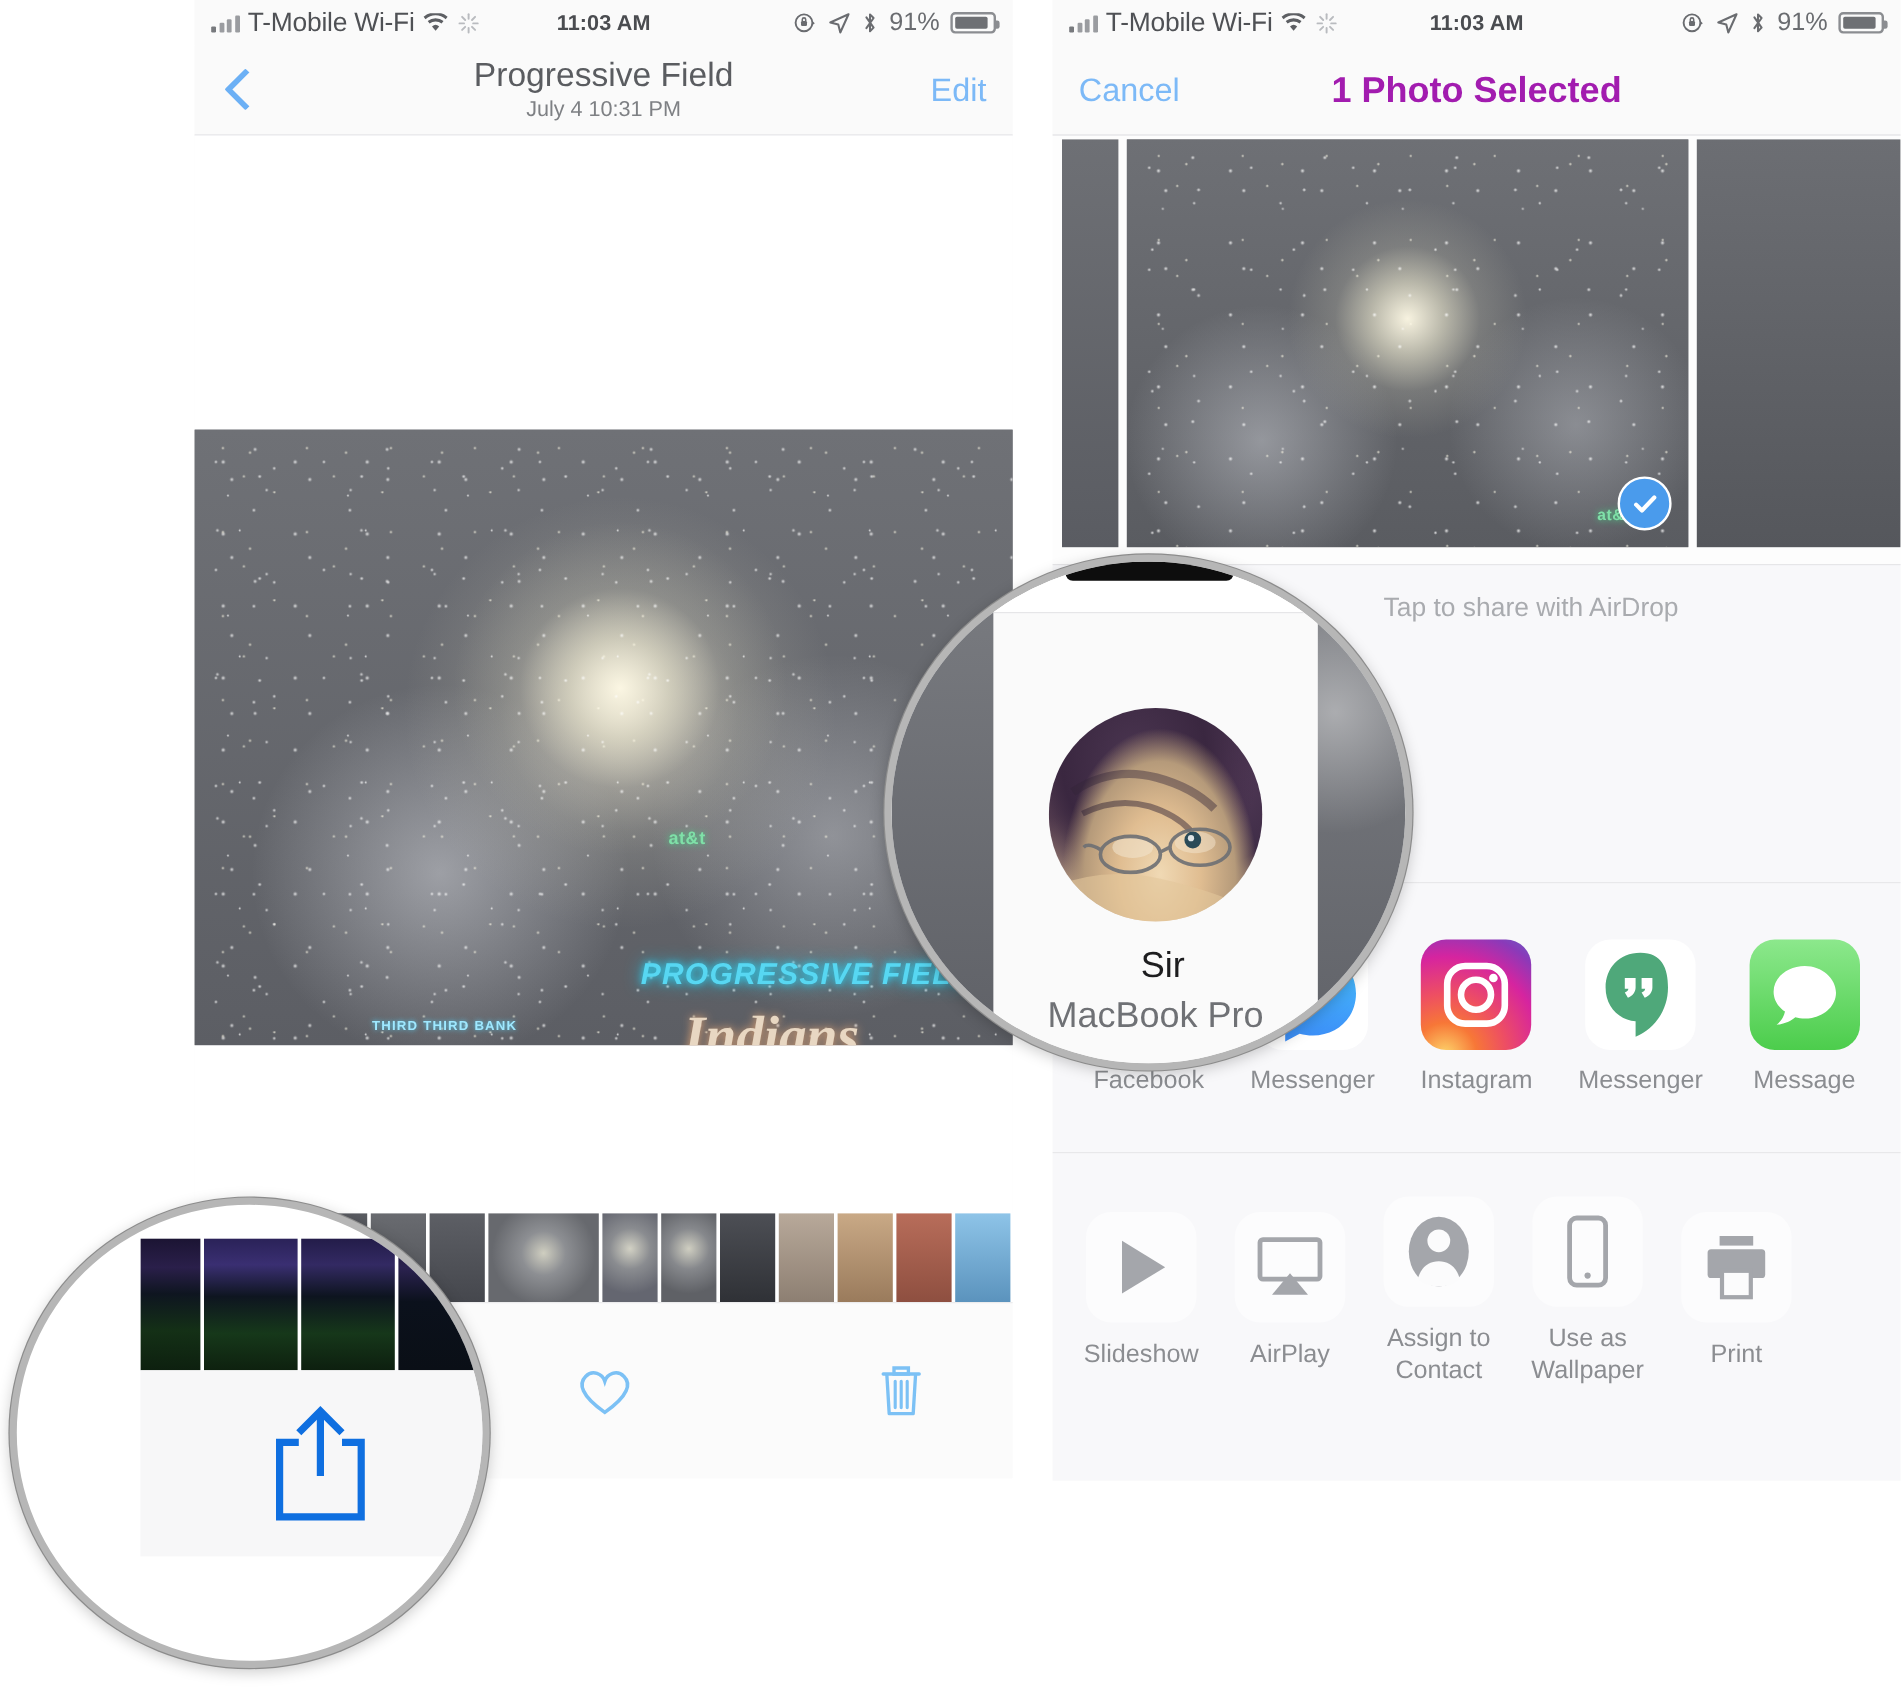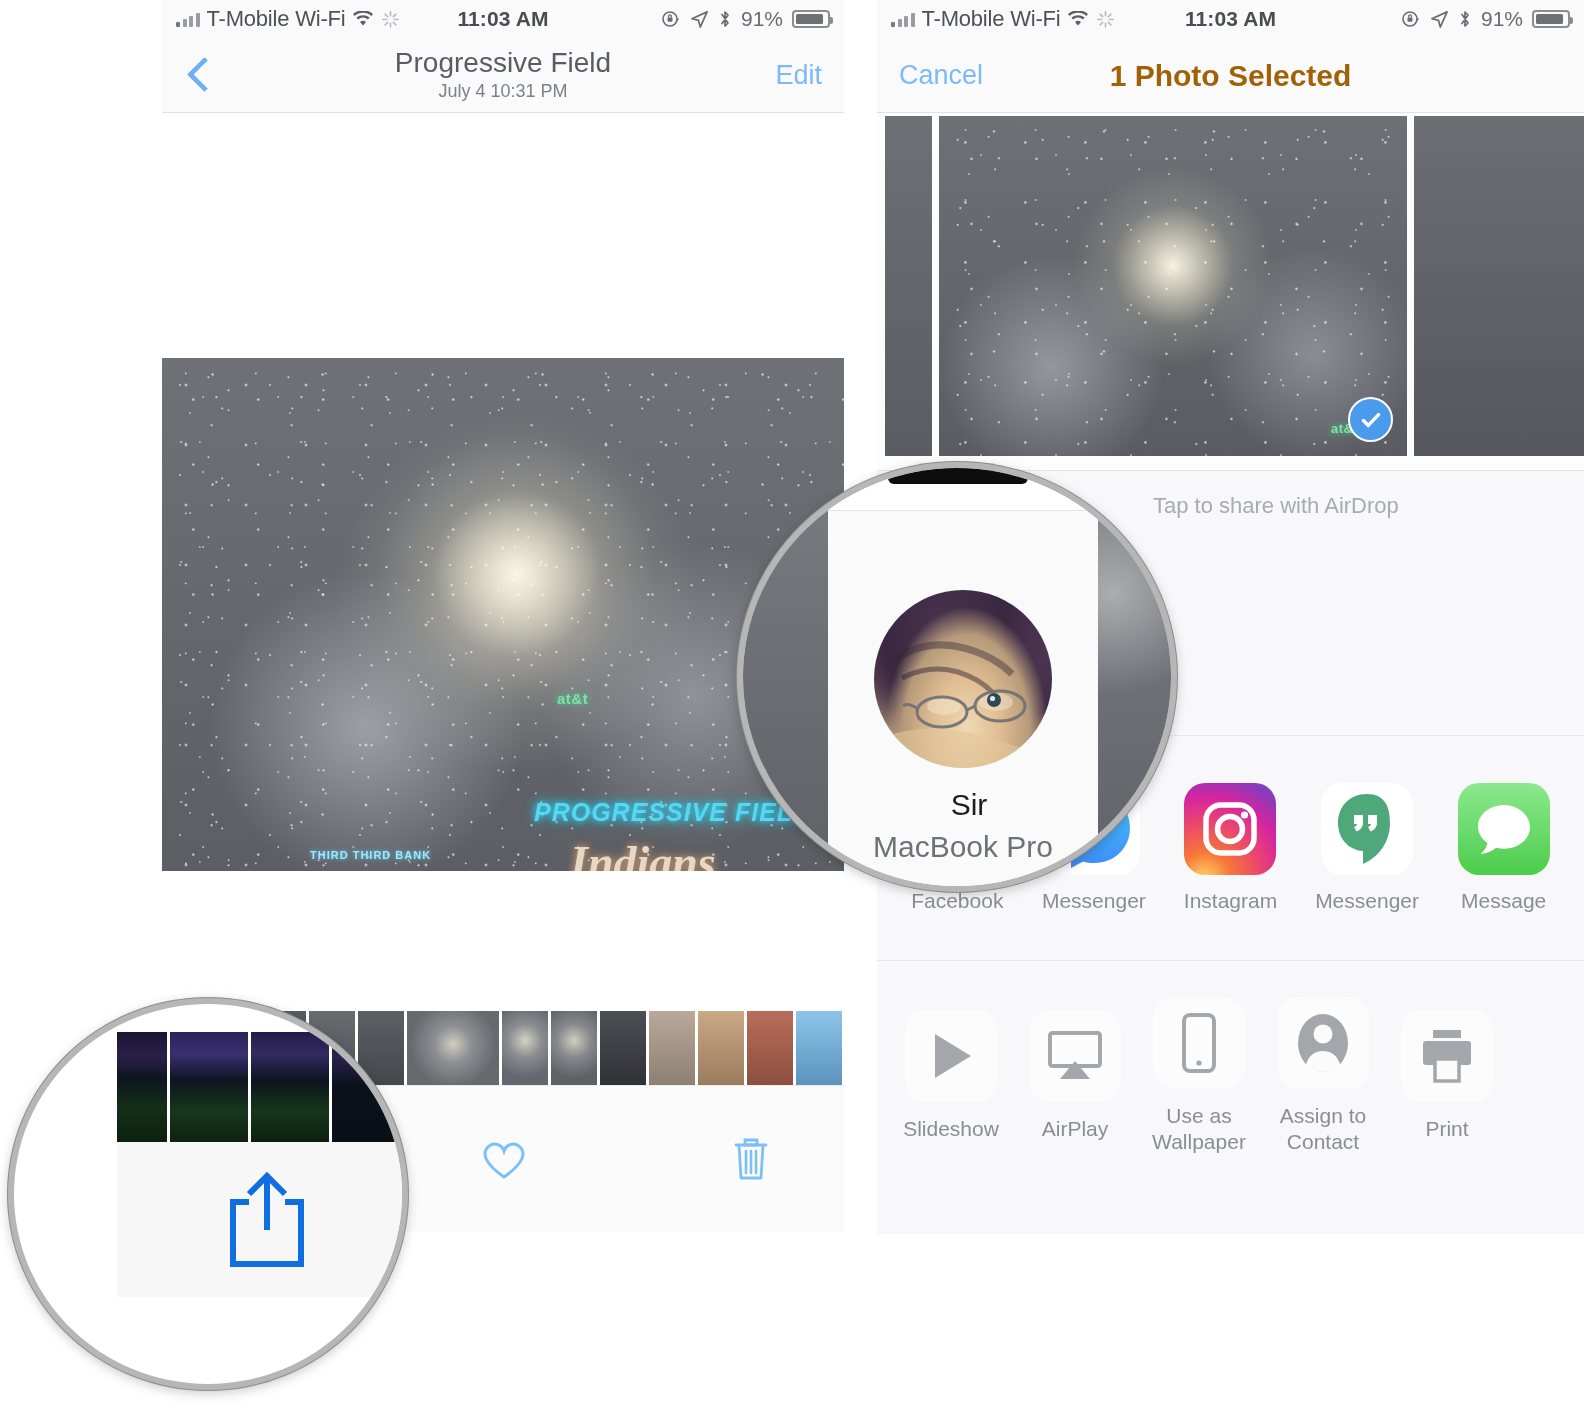--- a/index.html
+++ b/index.html
@@ -23,21 +23,21 @@
     display: flex;
     align-items: center;
     padding: 0 14px;
     position: relative;
     font-size: 21px;
     color: #5d5f63;
   }
   .sb-left { display:flex; align-items:center; gap:7px; }
   .sb-center {
     position:absolute; left:0; right:0; text-align:center;
-    font-weight:bold; font-size:21px; color:#4a4c50; letter-spacing:0.1px;
+    font-weight:bold; font-size:18px; color:#4a4c50; letter-spacing:0.1px;
   }
   .sb-right {
     margin-left:auto; display:flex; align-items:center; gap:9px;
     position:relative; z-index:2; font-size:21px; color:#6a6c70;
   }
   .bars { display:inline-flex; align-items:flex-end; gap:2.5px; height:15px; }
   .bars i { display:block; width:4px; background:#9a9ca0; border-radius:1px; }
   .bars i:nth-child(1){ height:5px; background:#77797d;}
   .bars i:nth-child(2){ height:8px;}
   .bars i:nth-child(3){ height:11px;}
@@ -407,21 +407,21 @@
         <span>91%</span>
         <span class="battery">
             <i></i>
           </span>
       </div>
     </div>
 
     <div class="navbar">
       <div class="nav-left-text">Cancel</div>
       <div class="nav-title-wrap">
-        <div class="nav-title" style="font-size:30px;font-weight:bold;color:#a16207;">1 Photo Selected</div>
+        <div class="nav-title" style="font-size:30px;font-weight:bold;color:#a21caf;">1 Photo Selected</div>
       </div>
     </div>
 
     <div class="grid-strip">
       <div class="grid-cell" style="width:47px;background:linear-gradient(#6e7075,#5a5c62);"></div>
       <div class="grid-cell" style="width:468px;">
         <div class="fw" style="background:
                radial-gradient(circle at 50% 44%, rgba(255,250,230,.95) 0%, rgba(240,236,210,.6) 10%, rgba(200,198,180,.22) 20%, rgba(0,0,0,0) 33%),
                radial-gradient(circle at 24% 74%, rgba(228,231,238,.4) 0%, rgba(0,0,0,0) 26%),
                radial-gradient(circle at 80% 70%, rgba(228,231,238,.32) 0%, rgba(0,0,0,0) 24%),
@@ -530,37 +530,37 @@
             <svg width="58" height="54" viewBox="0 0 58 54">
               <rect x="4" y="4" width="50" height="33" rx="2.5" fill="none" stroke="#a4a6ab" stroke-width="4"></rect>
               <path d="M29 32 L44 50 H14 Z" fill="#a4a6ab"></path>
             </svg>
           </div>
           <div class="action-label">AirPlay</div>
         </div>
 
         <div class="action-item">
           <div class="action-tile">
-            <svg width="36" height="62" viewBox="0 0 36 62">
-              <rect x="3" y="3" width="30" height="56" rx="6" fill="none" stroke="#a4a6ab" stroke-width="4"></rect>
-              <circle cx="18" cy="51" r="2.6" fill="#a4a6ab"></circle>
-            </svg>
-          </div>
-          <div class="action-label">Use as Wallpaper</div>
-        </div>
-
-        <div class="action-item">
-          <div class="action-tile">
             <svg width="54" height="62" viewBox="0 0 54 62">
               <ellipse cx="27" cy="31" rx="25" ry="29" fill="#a4a6ab"></ellipse>
               <circle cx="27" cy="22" r="9.5" fill="#fbfbfc"></circle>
               <path d="M9.5 54c2.5-10 9-15 17.5-15s15 5 17.5 15c-4.6 4-10.8 6-17.5 6s-12.9-2-17.5-6z" fill="#fbfbfc"></path>
             </svg>
           </div>
           <div class="action-label">Assign to Contact</div>
+        </div>
+
+        <div class="action-item">
+          <div class="action-tile">
+            <svg width="36" height="62" viewBox="0 0 36 62">
+              <rect x="3" y="3" width="30" height="56" rx="6" fill="none" stroke="#a4a6ab" stroke-width="4"></rect>
+              <circle cx="18" cy="51" r="2.6" fill="#a4a6ab"></circle>
+            </svg>
+          </div>
+          <div class="action-label">Use as Wallpaper</div>
         </div>
 
         <div class="action-item">
           <div class="action-tile">
             <svg width="60" height="56" viewBox="0 0 60 56">
               <rect x="16" y="2" width="28" height="8" fill="#a4a6ab"></rect>
               <rect x="6" y="13" width="48" height="24" rx="3" fill="#a4a6ab"></rect>
               <rect x="18" y="31" width="24" height="22" fill="#fbfbfc" stroke="#a4a6ab" stroke-width="3.5"></rect>
             </svg>
           </div>

